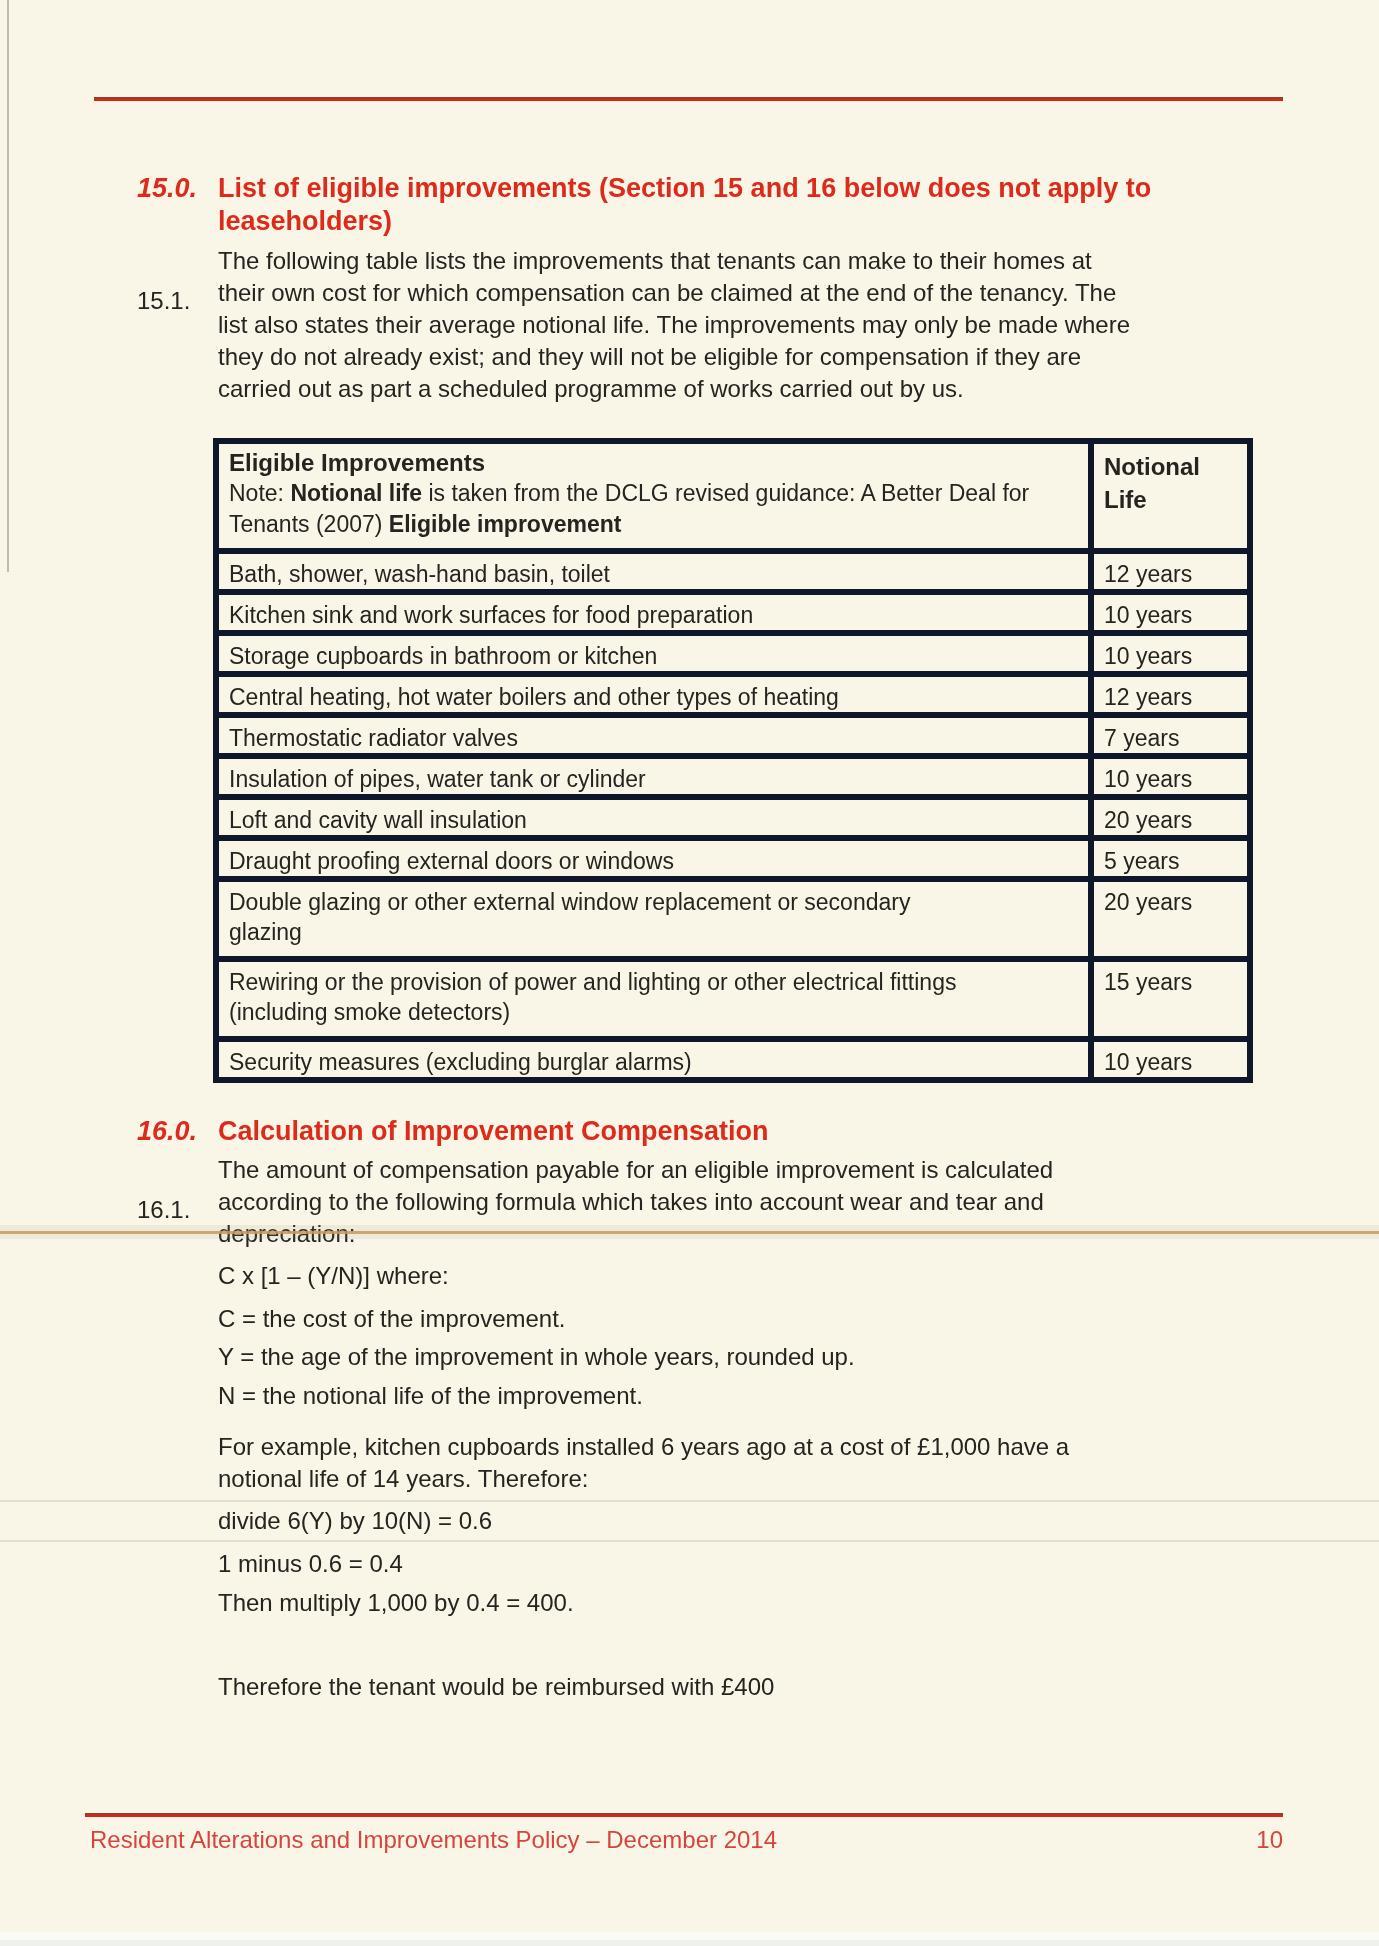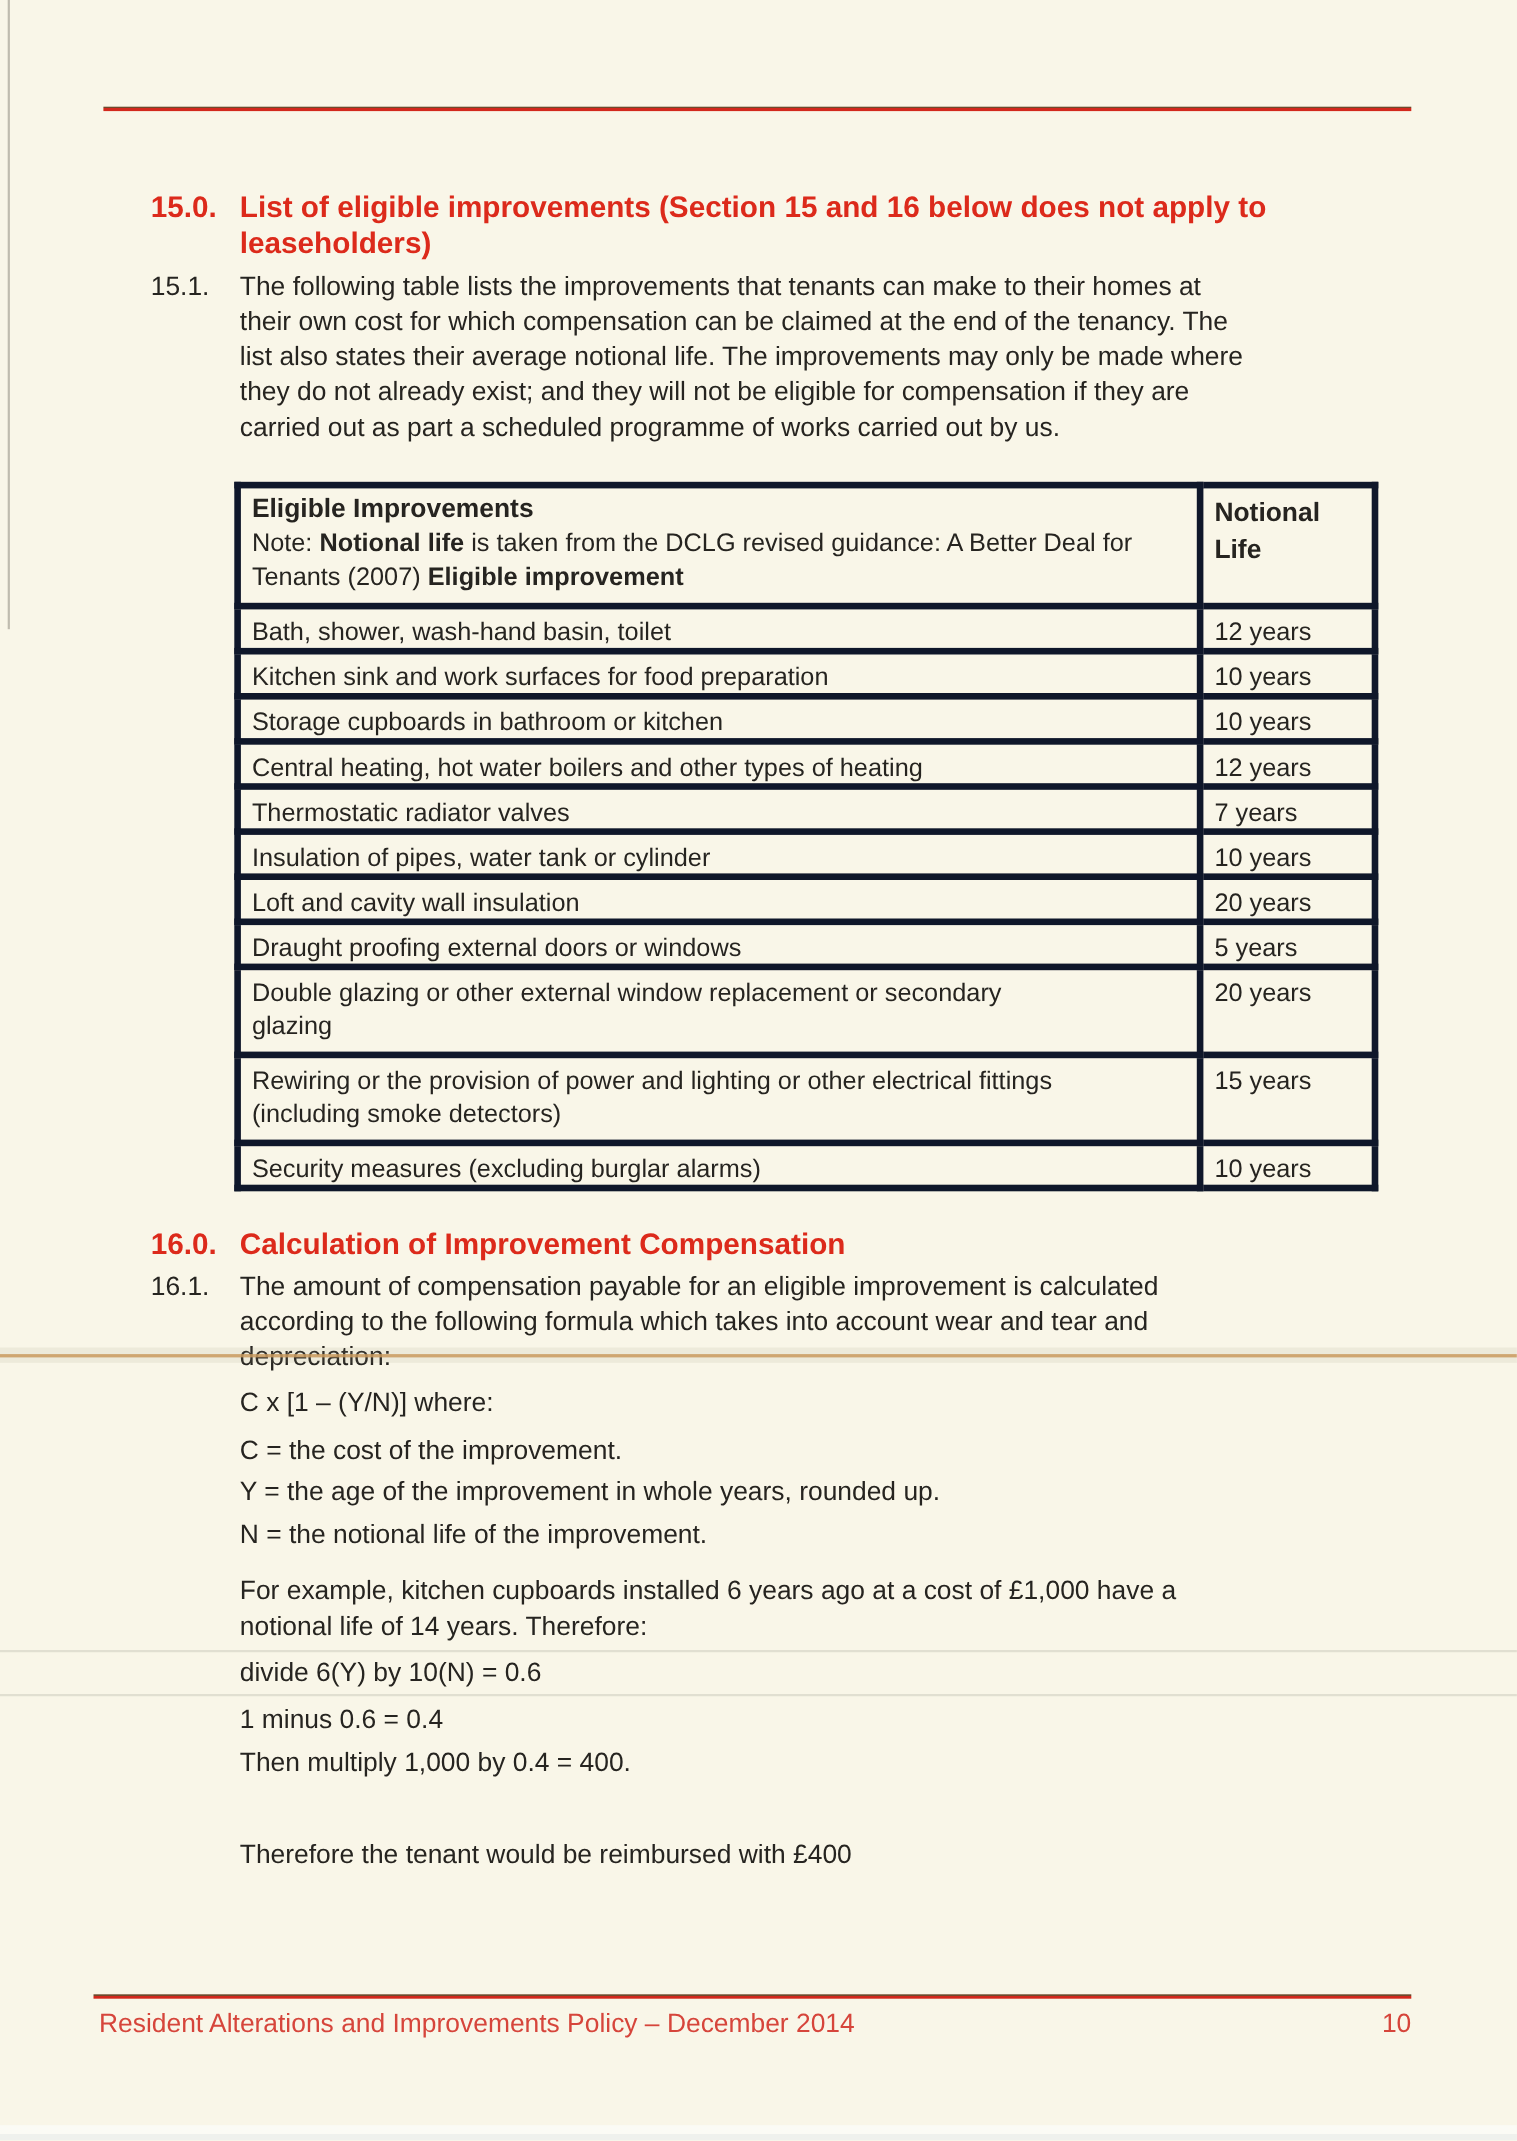--- a/index.html
+++ b/index.html
@@ -19,25 +19,25 @@
   .rule.footer{left:85px;top:1813px;width:1198px;}
   
   .edge-line{position:absolute;left:7px;top:0;width:2px;height:572px;background:#8f8c80;opacity:.55;}
   .crease-band{position:absolute;left:0;width:1379px;height:14px;background:rgba(158,148,126,.12);}
   .crease-core{position:absolute;left:0;width:1379px;height:3px;background:#c99a5e;opacity:.85;}
   .crease-faint{position:absolute;left:0;width:1379px;height:2px;background:#c9c7ba;opacity:.5;}
   .bottom-strip{position:absolute;left:0;top:1932px;width:1379px;height:8px;background:#fbfbf5;}
   .bottom-edge{position:absolute;left:0;top:1940px;width:1379px;height:6px;background:#eff1ed;}
   
   .sec-head{position:absolute;display:flex;color:#dc2a1b;font-weight:bold;font-size:27px;line-height:33px;}
-  .sec-head .num{position:absolute;left:137px;}
+  .sec-head .num{position:absolute;left:137px;font-style:italic;}
   .sec-head .txt{position:absolute;left:218px;white-space:nowrap;}
   
   .para{position:absolute;font-size:24px;line-height:32px;}
-  .para .num{position:absolute;left:137px;}
+  .para .num{position:absolute;left:137px;margin-top:40px;}
   .para .lines{position:absolute;left:218px;}
   .para .lines div{white-space:nowrap;}
   
   .fline{position:absolute;left:218px;font-size:24px;line-height:30px;white-space:nowrap;}
   
   .imp-table{position:absolute;left:213px;top:438px;border-collapse:collapse;table-layout:fixed;width:1034px;background:#f9f6e8;}
   .imp-table td{border:6px solid #0f172a;vertical-align:top;font-size:23px;overflow:hidden;}
   .imp-table col.c1{width:875px;}
   .imp-table col.c2{width:159px;}
   .imp-table .hdr td{height:100px;padding:4px 10px 0 10px;}

